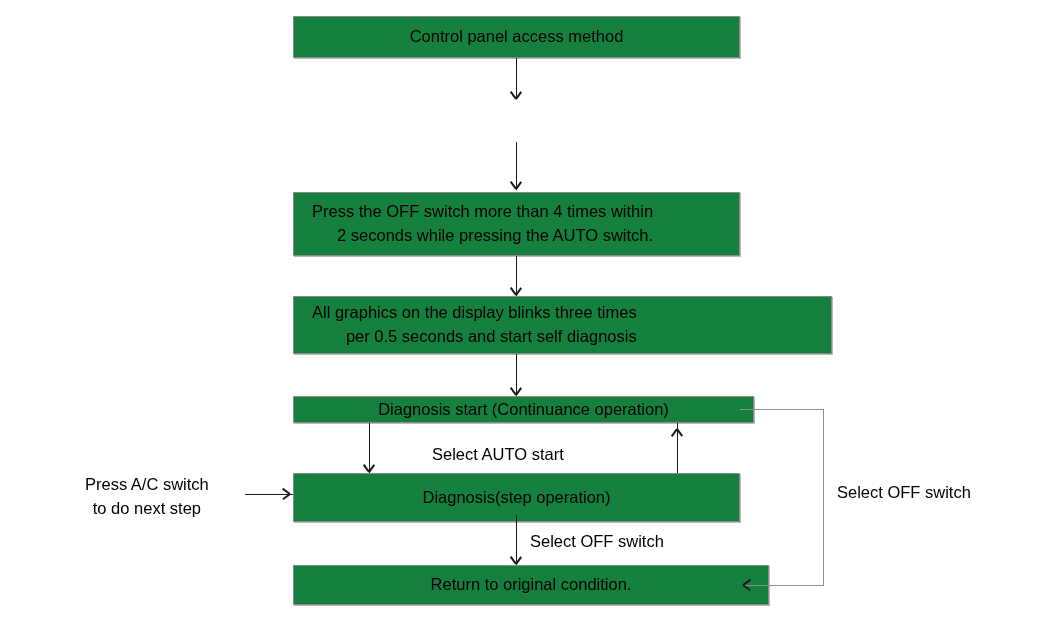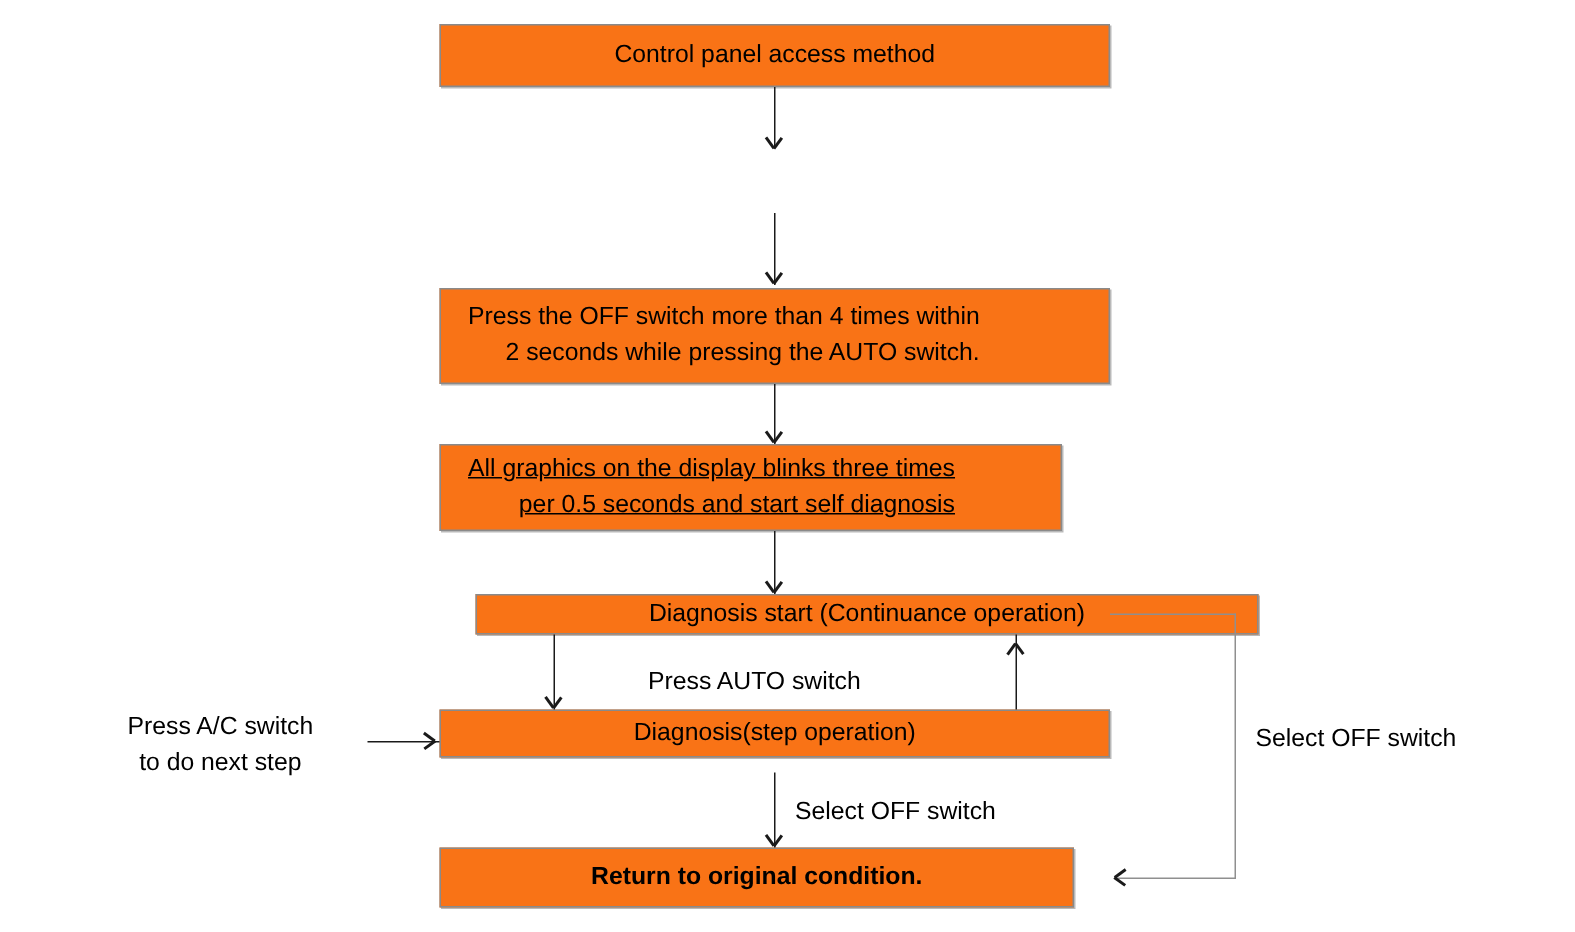--- a/index.html
+++ b/index.html
@@ -16,21 +16,21 @@
     position: relative;
     width: 1050px;
     height: 621px;
     background: #ffffff;
     overflow: hidden;
   }
   
   .node {
     position: absolute;
     box-sizing: border-box;
-    background: #f97316;
+    background: #15803d;
     border: 1px solid #8a8a8a;
     box-shadow: 1px 1px 0 0 #b9b9b9;
     display: flex;
     align-items: center;
     justify-content: center;
     color: #000000;
     font-size: 16.5px;
     line-height: 1.45;
     text-align: center;
     white-space: pre-line;
@@ -117,28 +117,28 @@
 <body>
 
 <div id="canvas">
 
   <div class="node" style="left:293px; top:16px; width:447px; height:42px;">Control panel access method</div>
 
 
   <div class="node align-left" style="left:293px; top:192px; width:447px; height:64px;">Press the OFF switch more than 4 times within
 2 seconds while pressing the AUTO switch.</div>
 
-  <div class="node align-left" style="left:293px; top:296px; width:415px; height:58px;text-decoration:underline;">All graphics on the display blinks three times
+  <div class="node align-left" style="left:293px; top:296px; width:539px; height:58px;">All graphics on the display blinks three times
 per 0.5 seconds and start self diagnosis</div>
 
-  <div class="node" style="left:293px; top:396px; width:522px; height:27px;margin-left:24px;">Diagnosis start (Continuance operation)</div>
+  <div class="node" style="left:293px; top:396px; width:461px; height:27px;">Diagnosis start (Continuance operation)</div>
 
-  <div class="node" style="left:293px; top:473px; width:447px; height:32px;">Diagnosis(step operation)</div>
+  <div class="node" style="left:293px; top:473px; width:447px; height:49px;">Diagnosis(step operation)</div>
 
-  <div class="node" style="left:293px; top:565px; width:423px; height:40px;font-weight:bold;">Return to original condition.</div>
+  <div class="node" style="left:293px; top:565px; width:476px; height:40px;">Return to original condition.</div>
 
   <div class="vline" style="left:516px; top:58px; height:40px;"></div>
   <div class="arrow down" style="left:509px; top:90px;"></div>
 
   <div class="vline" style="left:516px; top:142px; height:48px;"></div>
   <div class="arrow down" style="left:509px; top:180px;"></div>
 
   <div class="vline" style="left:516px; top:256px; height:40px;"></div>
   <div class="arrow down" style="left:509px; top:286px;"></div>
 
@@ -155,21 +155,21 @@
   <div class="arrow down" style="left:509px; top:555px;"></div>
 
   <div class="hline" style="left:245px; top:494px; width:48px;"></div>
   <div class="arrow right" style="left:281px; top:487px;"></div>
 
   <div class="hline" style="left:740px; top:409px; width:84px; border-top-color:#8f8f8f;"></div>
   <div class="vline" style="left:823px; top:409px; height:177px; border-left-color:#8f8f8f;"></div>
   <div class="hline" style="left:745px; top:585px; width:79px; border-top-color:#8f8f8f;"></div>
   <div class="arrow left" style="left:738px; top:578px;"></div>
 
-  <div class="edge-label" style="left:432px; top:443px;">Press AUTO switch</div>
+  <div class="edge-label" style="left:432px; top:443px;">Select AUTO start</div>
 
   <div class="edge-label" style="left:530px; top:530px;">Select OFF switch</div>
 
   <div class="edge-label" style="left:837px; top:481px;">Select OFF switch</div>
 
   <div class="edge-label" style="left:85px; top:473px; text-align:center;">Press A/C switch
 to do next step</div>
 
 </div>
 

